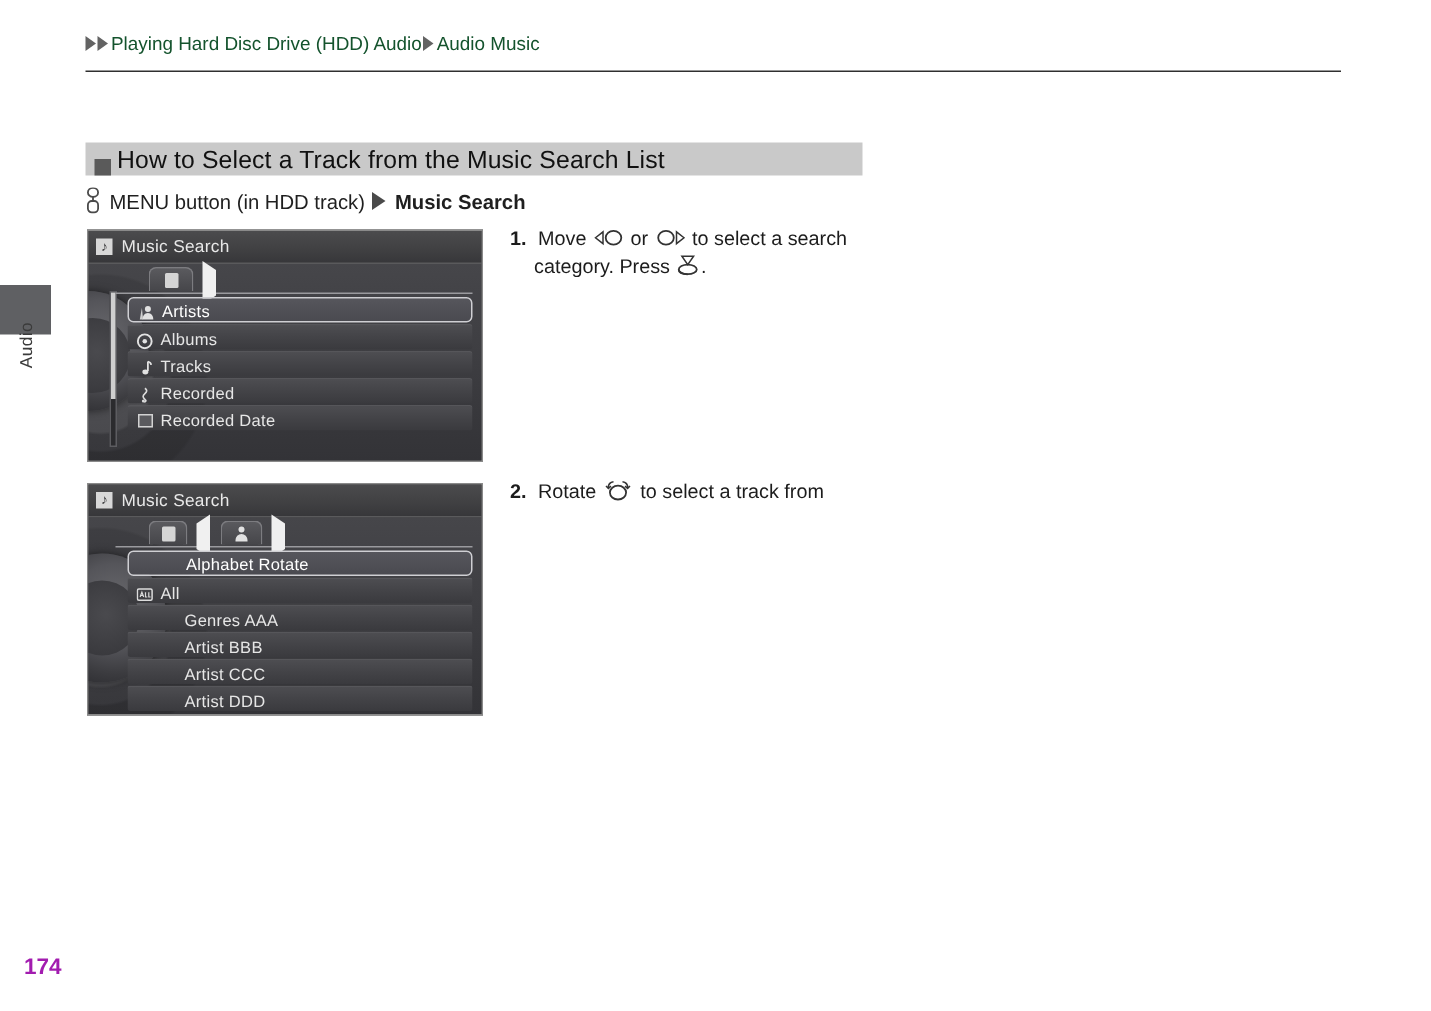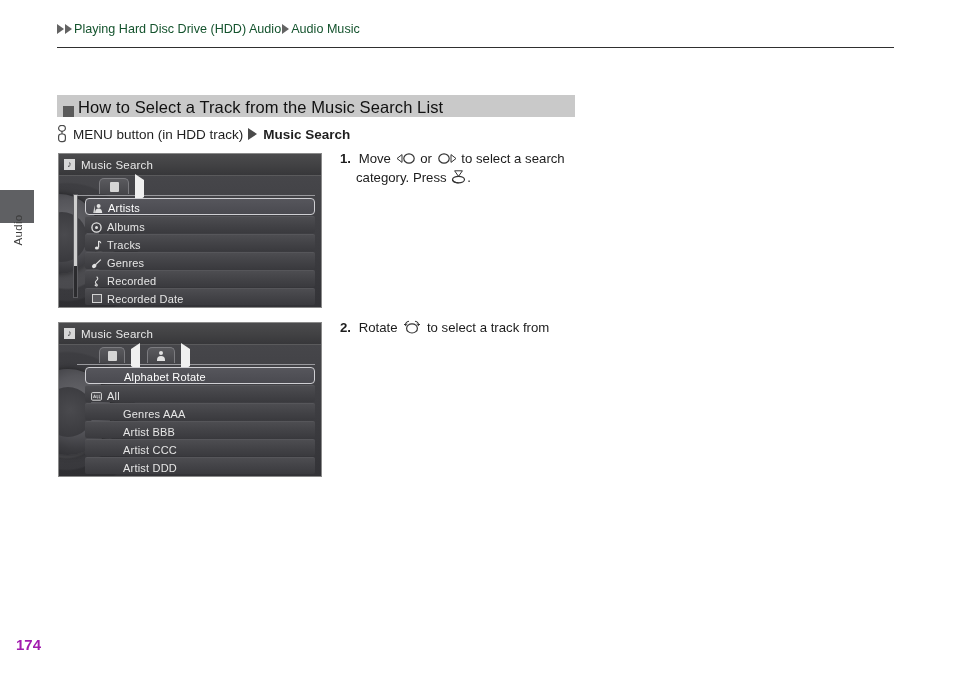--- a/index.html
+++ b/index.html
@@ -460,29 +460,20 @@
       </div>
       <div class="row">
         <span class="row-icon">
           <svg viewBox="0 0 11 11" width="11" height="11">
               <path d="M7.6 1 L7.6 7.4" stroke="#e2e2e2" stroke-width="1.2" fill="none"></path>
               <ellipse cx="5.9" cy="8" rx="2" ry="1.6" fill="#e2e2e2"></ellipse>
               <path d="M7.6 1 Q9.6 1.6 9.8 3.2" stroke="#e2e2e2" stroke-width="1.2" fill="none"></path>
             </svg>
         </span>
         <span class="row-label">Tracks</span>
-      </div>
-      <div class="row">
-        <span class="row-icon">
-          <svg viewBox="0 0 11 11" width="11" height="11">
-              <path d="M9.8 1.6 L4.6 6.6" stroke="#e2e2e2" stroke-width="1.3" fill="none"></path>
-              <ellipse cx="3.2" cy="8" rx="2.4" ry="1.9" transform="rotate(-40 3.2 8)" fill="#e2e2e2"></ellipse>
-            </svg>
-        </span>
-        <span class="row-label">Genres</span>
       </div>
       <div class="row">
         <span class="row-icon">
           <svg viewBox="0 0 11 11" width="11" height="11">
               <path d="M5.6 0.8 Q8 2.4 5.6 4.4 Q3.2 6.4 5.6 8.2 Q7.2 9.4 5.2 10.2" stroke="#dcdcdc" stroke-width="1.1" fill="none"></path>
               <circle cx="4.6" cy="9.3" r="1" fill="#dcdcdc"></circle>
             </svg>
         </span>
         <span class="row-label">Recorded</span>
       </div>

